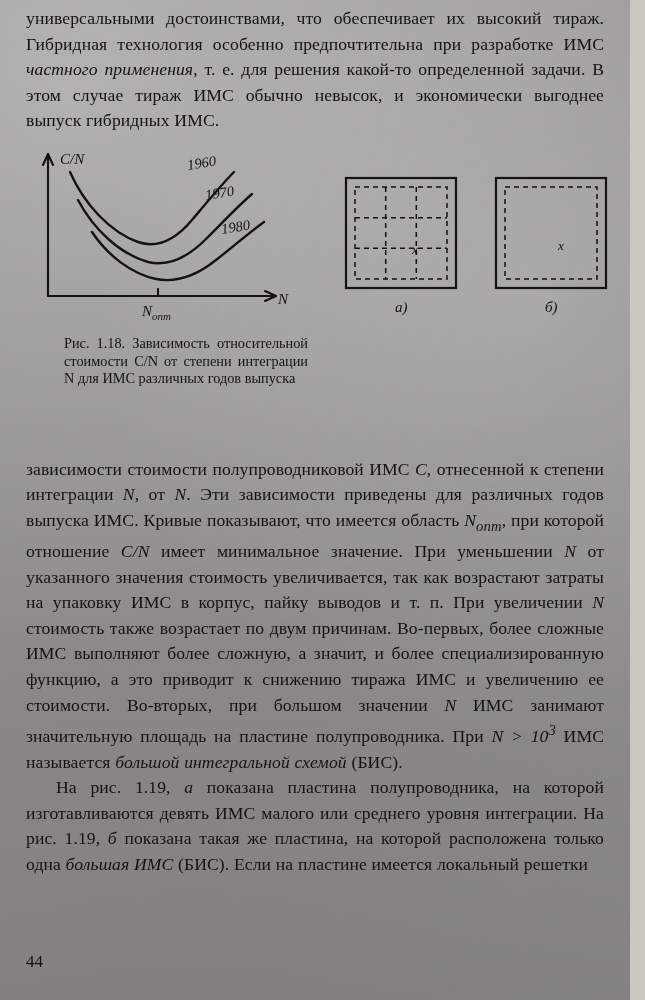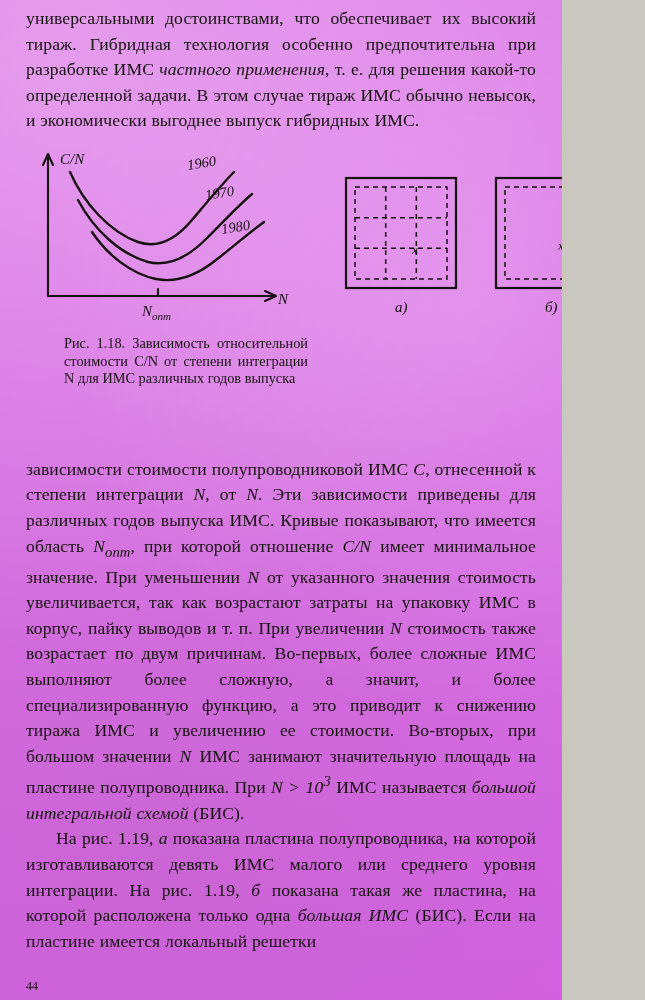--- a/index.html
+++ b/index.html
@@ -2,23 +2,23 @@
 <html><head>
 <meta charset="utf-8">
 <style>
   html, body {
     margin: 0;
     padding: 0;
     background: #c9c7c0;
   }
   .page {
     position: relative;
-    width: 562px;
+    width: 630px;
     height: 1000px;
-    background: #d946ef;
+    background: #737373;
     overflow: hidden;
     font-family: "Liberation Serif", serif;
     color: #15120f;
   }
   
   .page::before {
     content: "";
     position: absolute;
     inset: 0;
     background:
@@ -70,22 +70,22 @@
   .fig-right .cap { padding: 0 10px 0 22px; }
 
   .graph-wrap { height: 185px; position: relative; }
   .chips-wrap { height: 185px; position: relative; }
 
   svg { display: block; overflow: visible; }
 
   .pagenum {
     position: absolute;
     left: 26px;
-    bottom: 6px;
-    font-size: 12px;
+    bottom: 28px;
+    font-size: 17px;
   }
   .gap-mid { height: 52px; }
 </style>
 </head>
 <body>
 
 <div class="page">
   <div class="content">
 
     <div class="block1">

